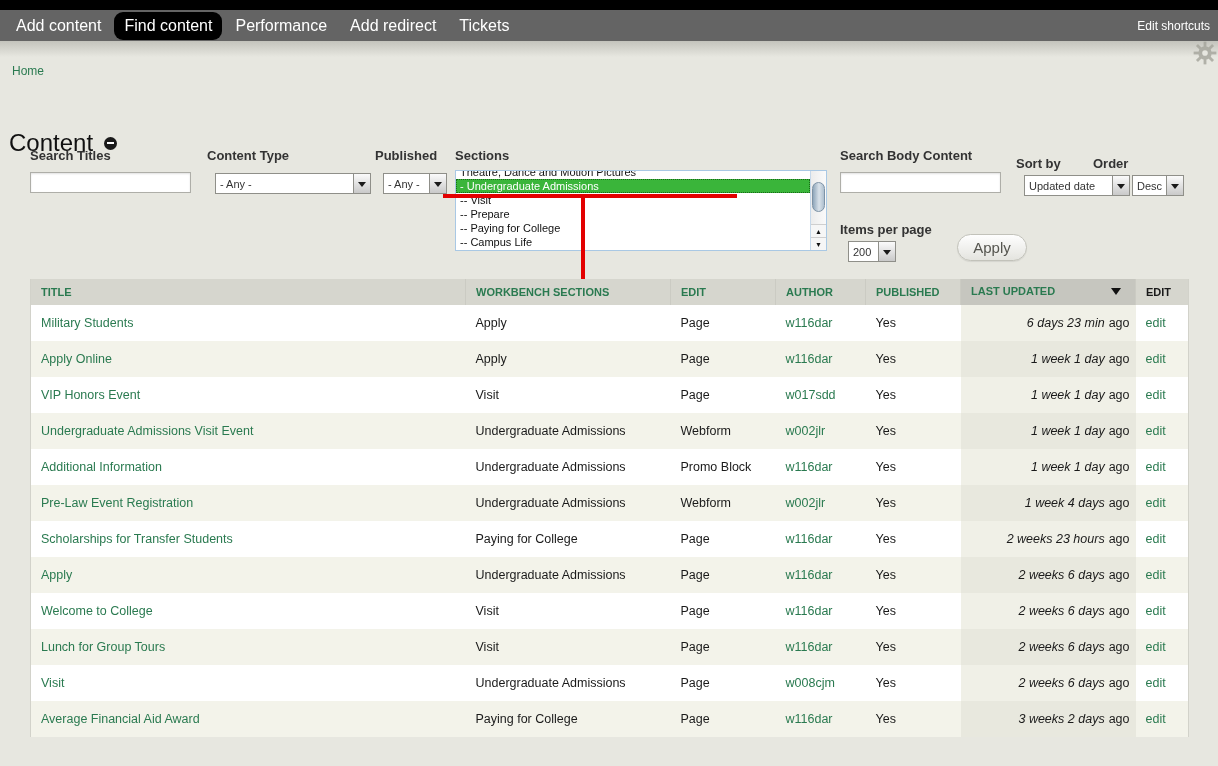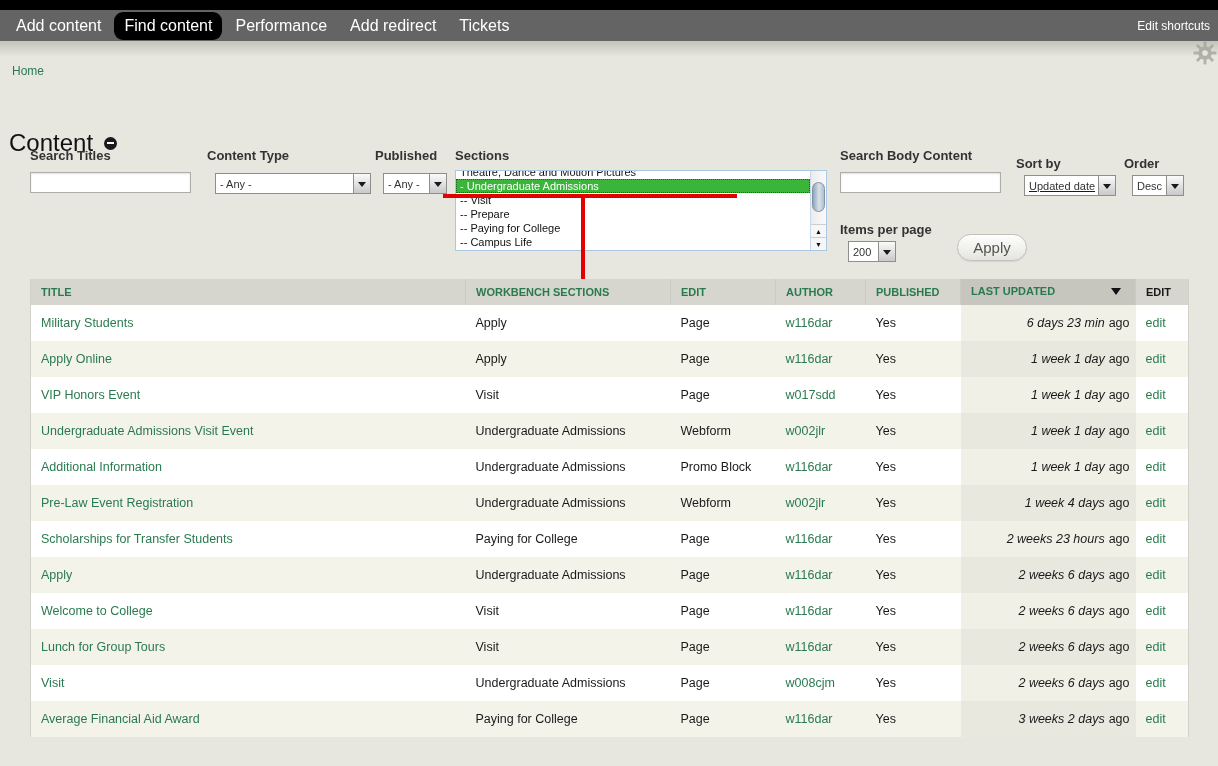--- a/index.html
+++ b/index.html
@@ -143,28 +143,28 @@
     <div class="sb-thumb"></div>
     <div class="sb-btn sb-up">▲</div>
     <div class="sb-btn sb-down">▼</div>
   </div>
 </div>
 
 <div class="flabel" style="left:840px;top:148px;">Search Body Content</div>
 <input class="tinput" style="left: 840px; top: 172px; width: 161px;" value="">
 
 <div class="flabel" style="left:1016px;top:156px;">Sort by</div>
-<div class="combo" style="left:1016px;top:175px;width:92px;text-decoration:underline;">
+<div class="combo" style="left:1016px;top:175px;width:106px;">
   <span class="val">Updated date</span>
   <span class="btn">
       <span class="tri"></span>
     </span>
 </div>
 
-<div class="flabel" style="left:1124px;top:156px;">Order</div>
+<div class="flabel" style="left:1093px;top:156px;">Order</div>
 <div class="combo" style="left:1124px;top:175px;width:52px;">
   <span class="val">Desc</span>
   <span class="btn">
       <span class="tri"></span>
     </span>
 </div>
 
 <div class="flabel" style="left:840px;top:222px;">Items per page</div>
 <div class="combo" style="left:840px;top:241px;width:48px;">
   <span class="val">200</span>

